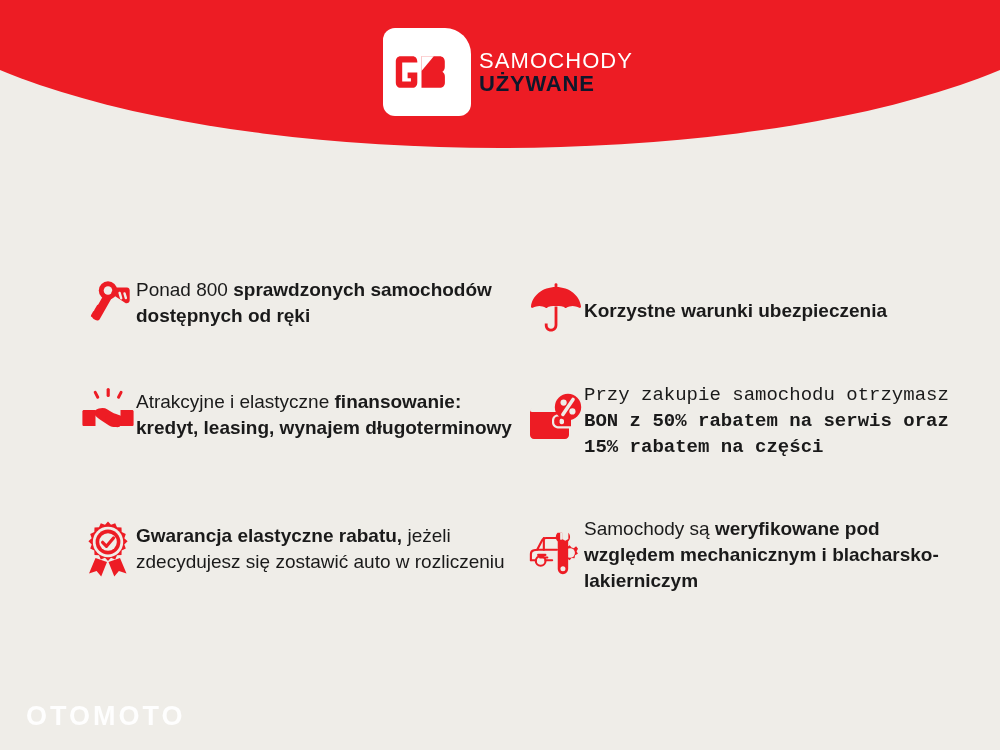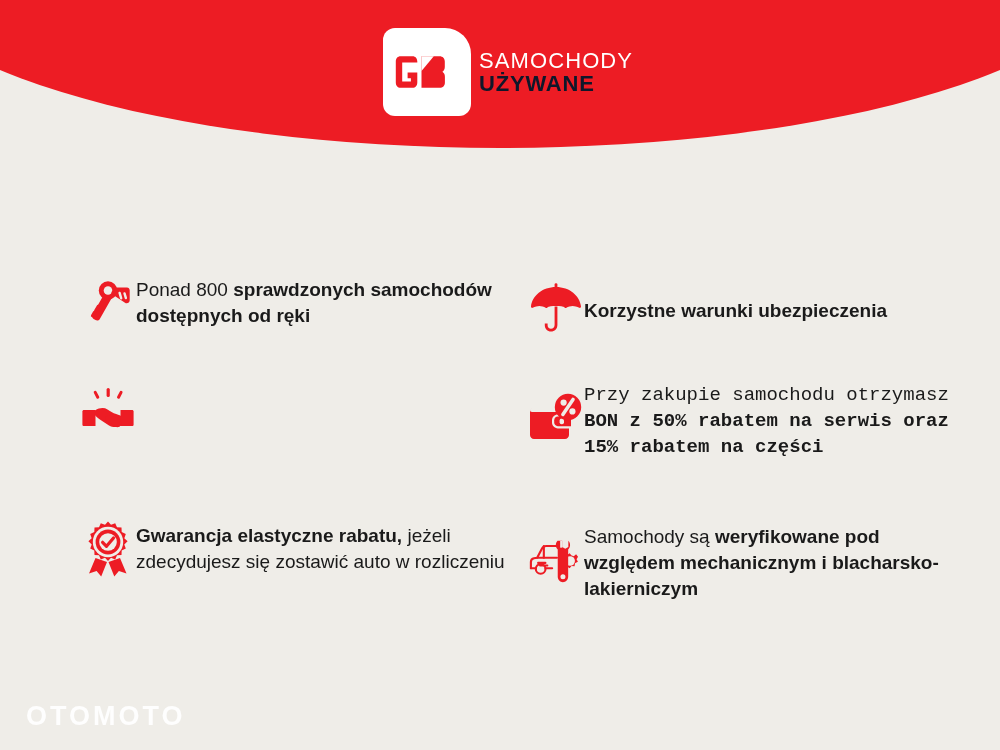--- a/index.html
+++ b/index.html
@@ -202,20 +202,23 @@
             <rect x="37.3" y="4.6" width="3.0" height="8.4" rx="1.5" transform="rotate(28 38.8 8.8)"></rect>
 
             <path d="M3.0 24.0 L14.5 24.0 L14.5 40.0 L3.0 40.0 C2.0 40.0 1.4 39.4 1.4 38.4 L1.4 25.6 C1.4 24.6 2.0 24.0 3.0 24.0 Z"></path>
 
             <path d="M51.0 24.0 L39.5 24.0 L39.5 40.0 L51.0 40.0 C52.0 40.0 52.6 39.4 52.6 38.4 L52.6 25.6 C52.6 24.6 52.0 24.0 51.0 24.0 Z"></path>
 
             <path d="M14.0 24.4 C18.5 21.6 23.0 21.2 26.5 23.4 C29.0 25.0 32.0 26.9 35.2 28.0 C38.0 29.0 40.0 29.8 40.0 29.8 L40.0 39.8 C36.0 41.6 31.5 41.6 28.0 39.4 L20.0 34.3 C17.5 32.8 15.4 31.0 14.0 29.3 Z"></path>
             <path d="M26.0 30.0 C29.5 29.0 34.5 30.4 38.5 33.2 C40.5 34.6 41.0 37.2 39.8 39.2 C38.6 41.2 36.0 41.8 34.0 40.5 L25.0 34.6 C23.4 33.6 23.9 30.6 26.0 30.0 Z"></path>
           </g>
         </svg>
+      </div>
+      <div class="benefit-text">
+        <span>Atrakcyjne i elastyczne </span><b>finansowanie: kredyt, leasing, wynajem długoterminowy</b>
       </div>
     </div>
 
     <div class="benefit-item" style="top:246px;">
       <div class="benefit-icon">
         <svg width="54" height="58" viewBox="0 0 54 58" aria-hidden="true">
           <g fill="#ED1C24">
 
             <path d="M14.5 38.0 L8.0 53.5 L15.6 51.0 L20.2 56.5 L26.0 42.0 Z"></path>
             <path d="M39.0 38.0 L45.5 53.5 L37.9 51.0 L33.3 56.5 L27.5 42.0 Z"></path>
@@ -286,21 +289,21 @@
             <circle cx="43.4" cy="19.4" r="3.1" fill="#EFEDE8"></circle>
             <rect x="37.2" y="4.2" width="3.5" height="21.6" rx="1.7" fill="#EFEDE8" transform="rotate(34 39 15)"></rect>
           </g>
         </svg>
       </div>
       <div class="benefit-text">
         <span>Przy zakupie samochodu otrzymasz </span><b>BON z 50% rabatem na serwis oraz 15% rabatem na części</b>
       </div>
     </div>
 
-    <div class="benefit-item" style="top:248px;">
+    <div class="benefit-item" style="top:240px;">
       <div class="benefit-icon">
         <svg width="58" height="54" viewBox="0 0 58 54" aria-hidden="true">
 
           <g fill="none" stroke="#ED1C24" stroke-width="2.2" stroke-linecap="round" stroke-linejoin="round">
             <path d="M3.0 34.5 L3.0 28.0 C3.0 26.0 4.2 24.6 6.2 24.2 L9.5 23.6 L14.5 14.0 C15.4 12.3 16.8 11.5 18.8 11.5 L32.0 11.5"></path>
             <path d="M9.5 23.6 L30.0 23.6"></path>
             <path d="M3.0 34.5 L8.0 34.5"></path>
             <path d="M18.2 34.5 L25.0 34.5"></path>
             <path d="M16.4 11.5 L16.4 23.6"></path>
             <circle cx="13.1" cy="35.2" r="5.0"></circle>

